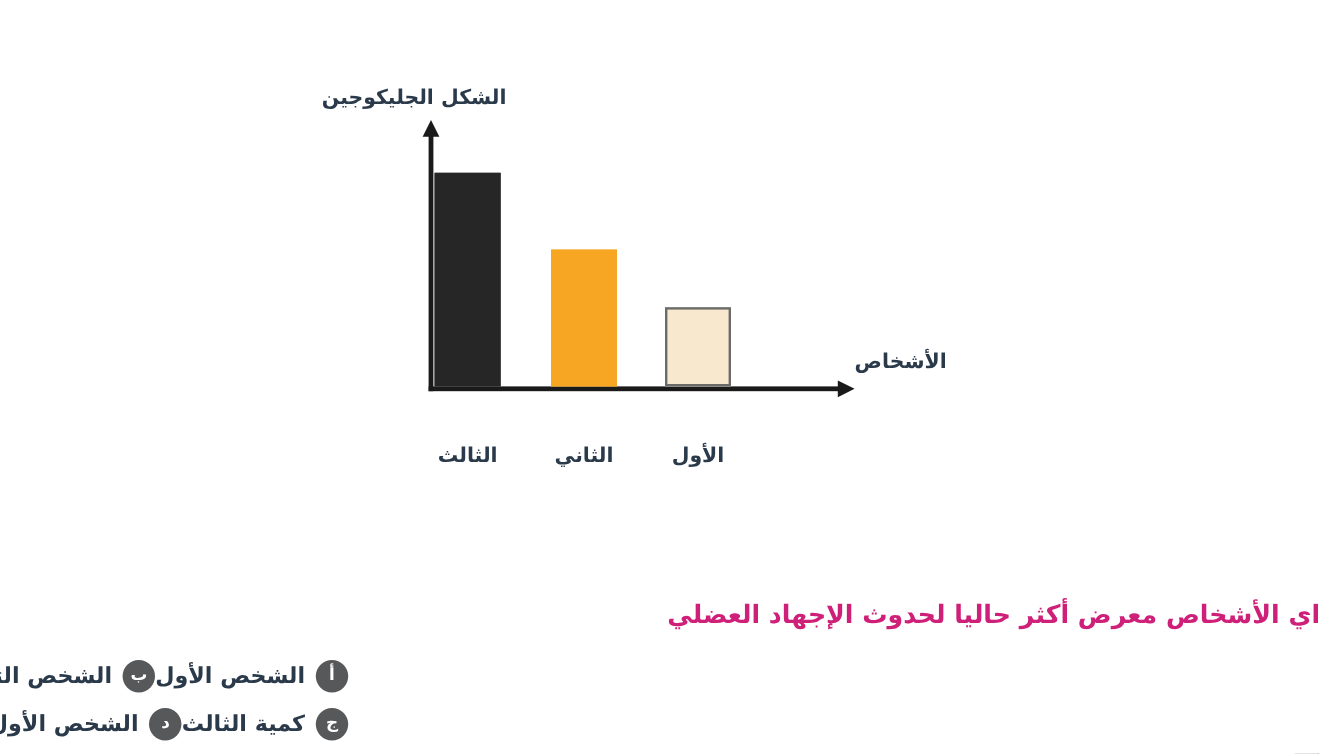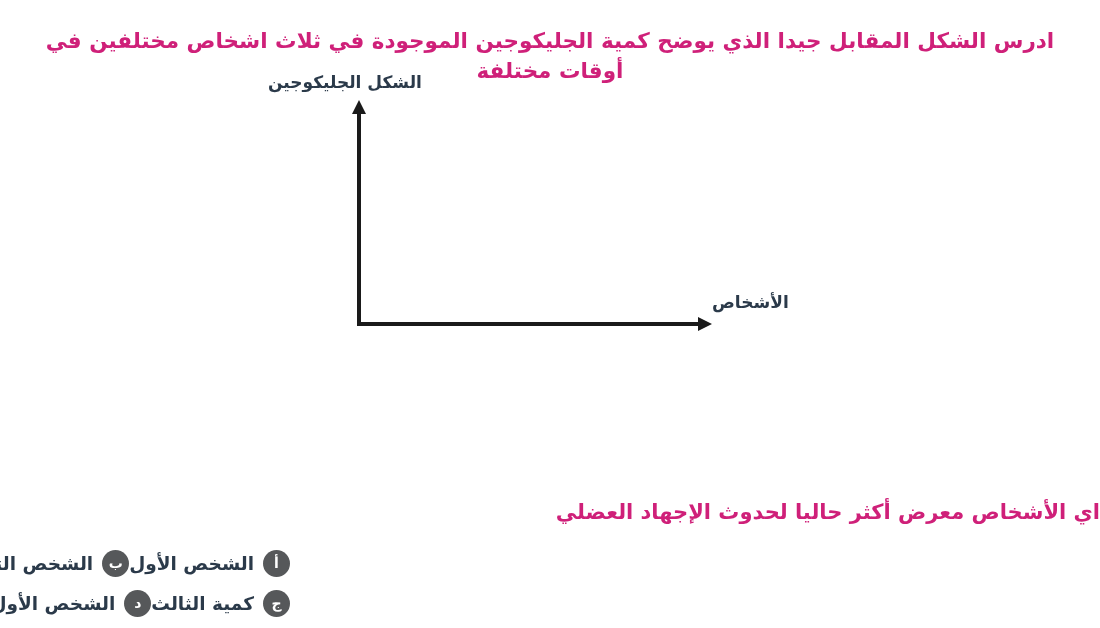--- a/index.html
+++ b/index.html
@@ -209,33 +209,46 @@
 
 <div id="page">
 
   <div class="edge-line edge-top"></div>
   <div class="edge-line edge-right"></div>
   <div class="edge-line edge-bottom"></div>
   <div class="edge-line edge-right2"></div>
   <div class="corner-mask corner-tr"></div>
   <div class="corner-mask corner-br"></div>
 
-  <div class="heading">ادرس الشكل المقابل جيدا الذي يوضح كمية الجليكوجين الموجودة في ثلاث اشخاص مختلفين في أوقات مختلفة</div>
 
   <div class="chart">
 
     <div class="axis-label y-axis-label">الشكل الجليكوجين</div>
 
     <div class="axis-label x-axis-label">الأشخاص</div>
 
     <div class="axis-line y-axis"></div>
     <div class="axis-line x-axis"></div>
     <div class="arrow-up"></div>
     <div class="arrow-right"></div>
 
+    <div class="bars-area" id="bars-area">
+        <div class="bar-wrap" style="right: 285px; width: 55px;">
+          <div class="bar-rect" style="height: 178px; background: rgb(38, 38, 38); border: 2px solid rgb(38, 38, 38);"></div>
+        </div>
+        <div class="bar-label" style="right: 273px; width: 79px;">الثالث</div>
+        <div class="bar-wrap" style="right: 188px; width: 55px;">
+          <div class="bar-rect" style="height: 114px; background: rgb(246, 166, 35); border: 2px solid rgb(246, 166, 35);"></div>
+        </div>
+        <div class="bar-label" style="right: 176px; width: 79px;">الثاني</div>
+        <div class="bar-wrap" style="right: 93px; width: 55px;">
+          <div class="bar-rect" style="height: 66px; background: rgb(248, 232, 205); border: 2px solid rgb(107, 107, 107);"></div>
+        </div>
+        <div class="bar-label" style="right: 81px; width: 79px;">الأول</div>
+      </div>
   </div>
 
   <div class="question">اي الأشخاص معرض أكثر حاليا لحدوث الإجهاد العضلي</div>
 
   <div class="options">
     <div class="option-row">
       <div class="option option-a">
         <span class="badge">أ</span>
         <span class="option-text">الشخص الأول</span>
       </div>

